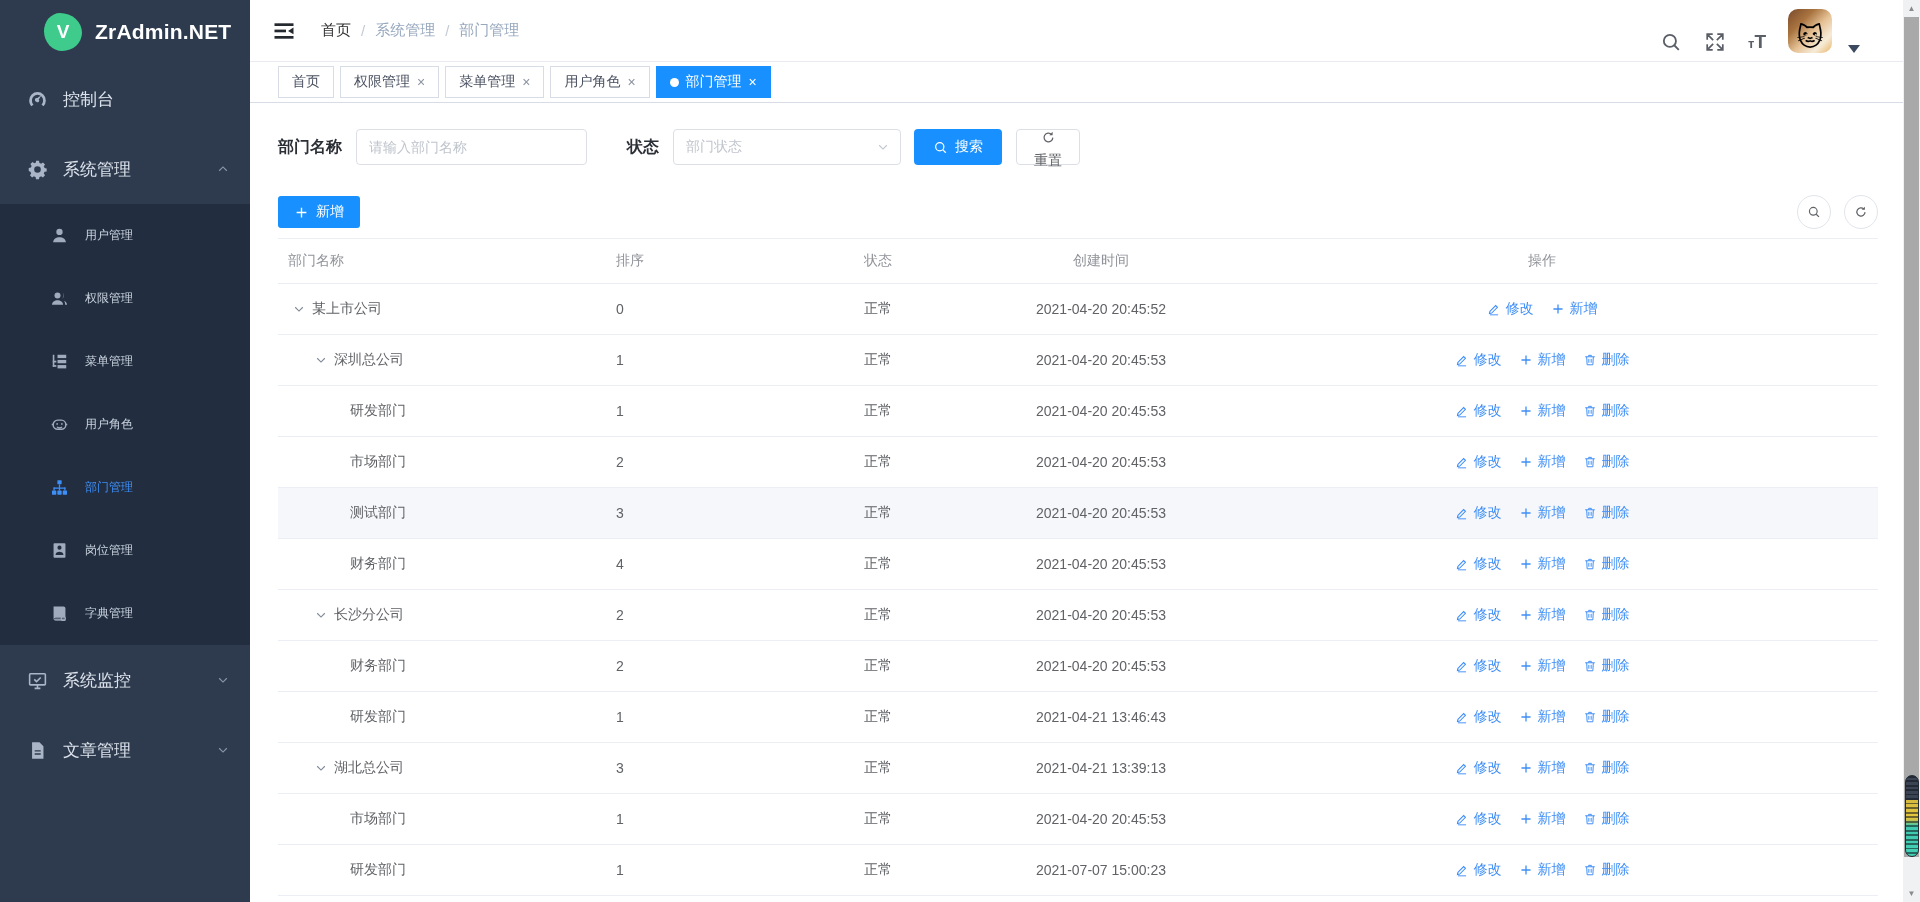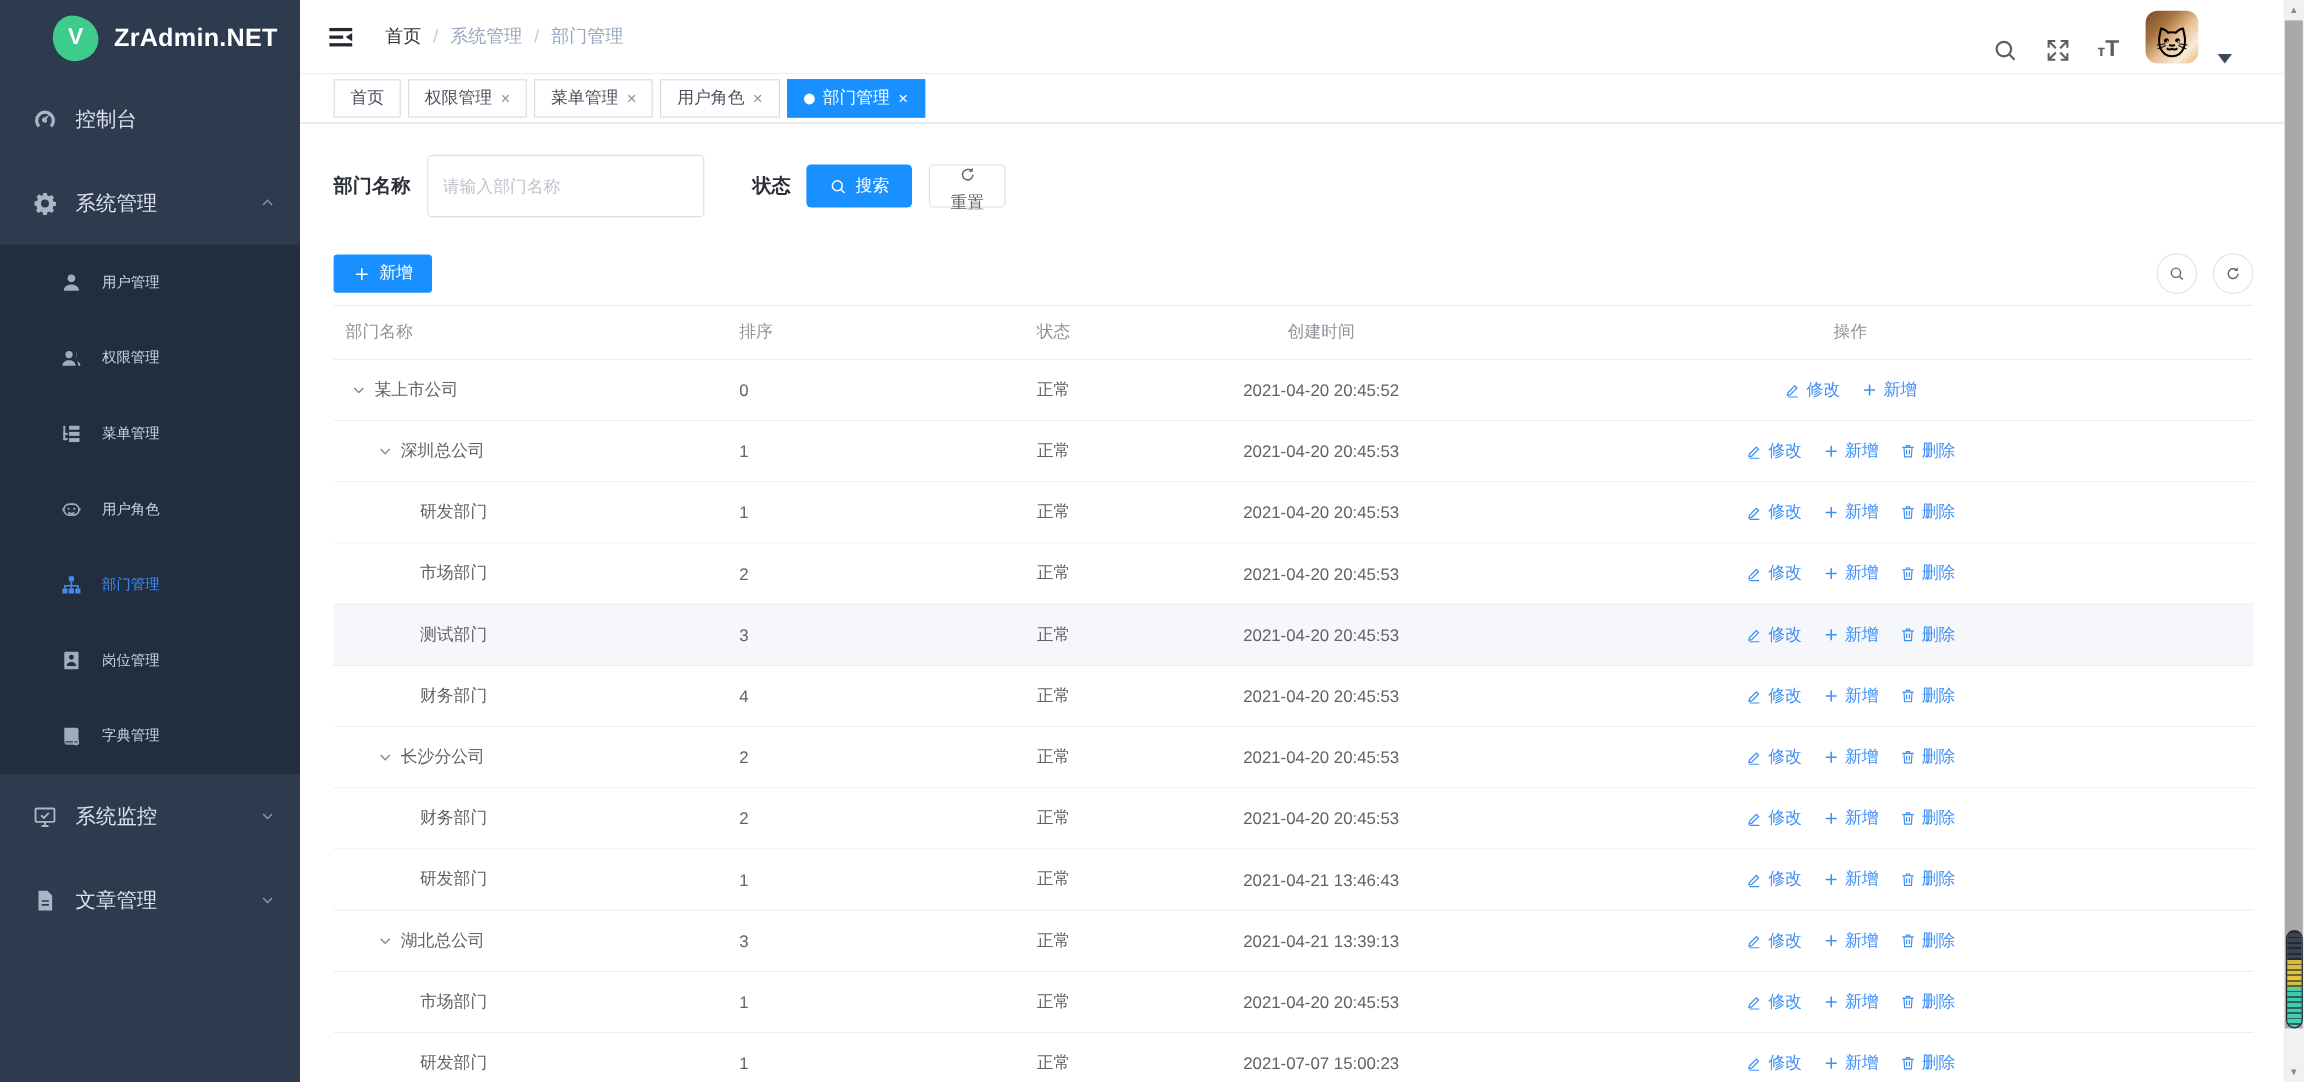--- a/index.html
+++ b/index.html
@@ -54,21 +54,21 @@
     border:1px solid #d8dce5; background:#fff; color:#495060; font-size:14px; cursor:pointer; }
   .tab-close { font-size:14px; color:#8b93a0; line-height:1; cursor:pointer; }
   .tab.active { background:#1890ff; border-color:#1890ff; color:#fff; }
   .tab.active .tab-close { color:#fff; }
   .tab-dot { width:9px; height:9px; border-radius:50%; background:#fff; }
 
   
   .content { padding:26px 25px 0 28px; flex:1; overflow:hidden; }
   .filter-row { display:flex; align-items:center; margin-bottom:30px; }
   .f-label { font-size:16px; font-weight:bold; color:#2b2f36; }
-  .f-input { width:231px; height:52px; border:1px solid #dcdfe6; border-radius:4px;
+  .f-input { width:231px; height:36px; border:1px solid #dcdfe6; border-radius:4px;
     margin-left:14px; padding:0 12px; font-size:14px; color:#606266; outline:none;
     font-family:inherit; }
   .f-input::placeholder { color:#bfc4cc; }
   .f-label.second { margin-left:40px; }
   .f-select { width:228px; height:36px; border:1px solid #dcdfe6; border-radius:4px;
     margin-left:14px; padding:0 10px 0 12px; display:flex; align-items:center;
     justify-content:space-between; cursor:pointer; background:#fff; }
   .sel-placeholder { color:#c0c4cc; font-size:14px; }
   .sel-arrow { width:14px; height:14px; color:#c0c4cc; }
   .sel-arrow svg { width:100%; height:100%; }
@@ -336,20 +336,26 @@
           <span class="tab-close">×</span>
         </span>
       </div>
 
     <div class="content">
 
       <div class="filter-row">
         <label class="f-label">部门名称</label>
         <input class="f-input" placeholder="请输入部门名称" style="">
         <label class="f-label second">状态</label>
+        <div class="f-select">
+          <span class="sel-placeholder">部门状态</span>
+          <span class="sel-arrow"><svg viewBox="0 0 24 24" width="100%" height="100%">
+                <path fill="none" stroke="currentColor" stroke-width="2" d="m5.5 9 6.5 6.5L18.5 9"></path>
+              </svg></span>
+        </div>
         <button class="btn btn-primary btn-search">
           <span class="bi">
               <svg viewBox="0 0 24 24" width="100%" height="100%">
                 <g fill="none" stroke="currentColor" stroke-width="2">
                   <circle cx="10.8" cy="10.8" r="6.6"></circle>
                   <path d="m15.8 15.8 4.7 4.7"></path>
                 </g>
               </svg>
             </span>
           <span>搜索</span>

